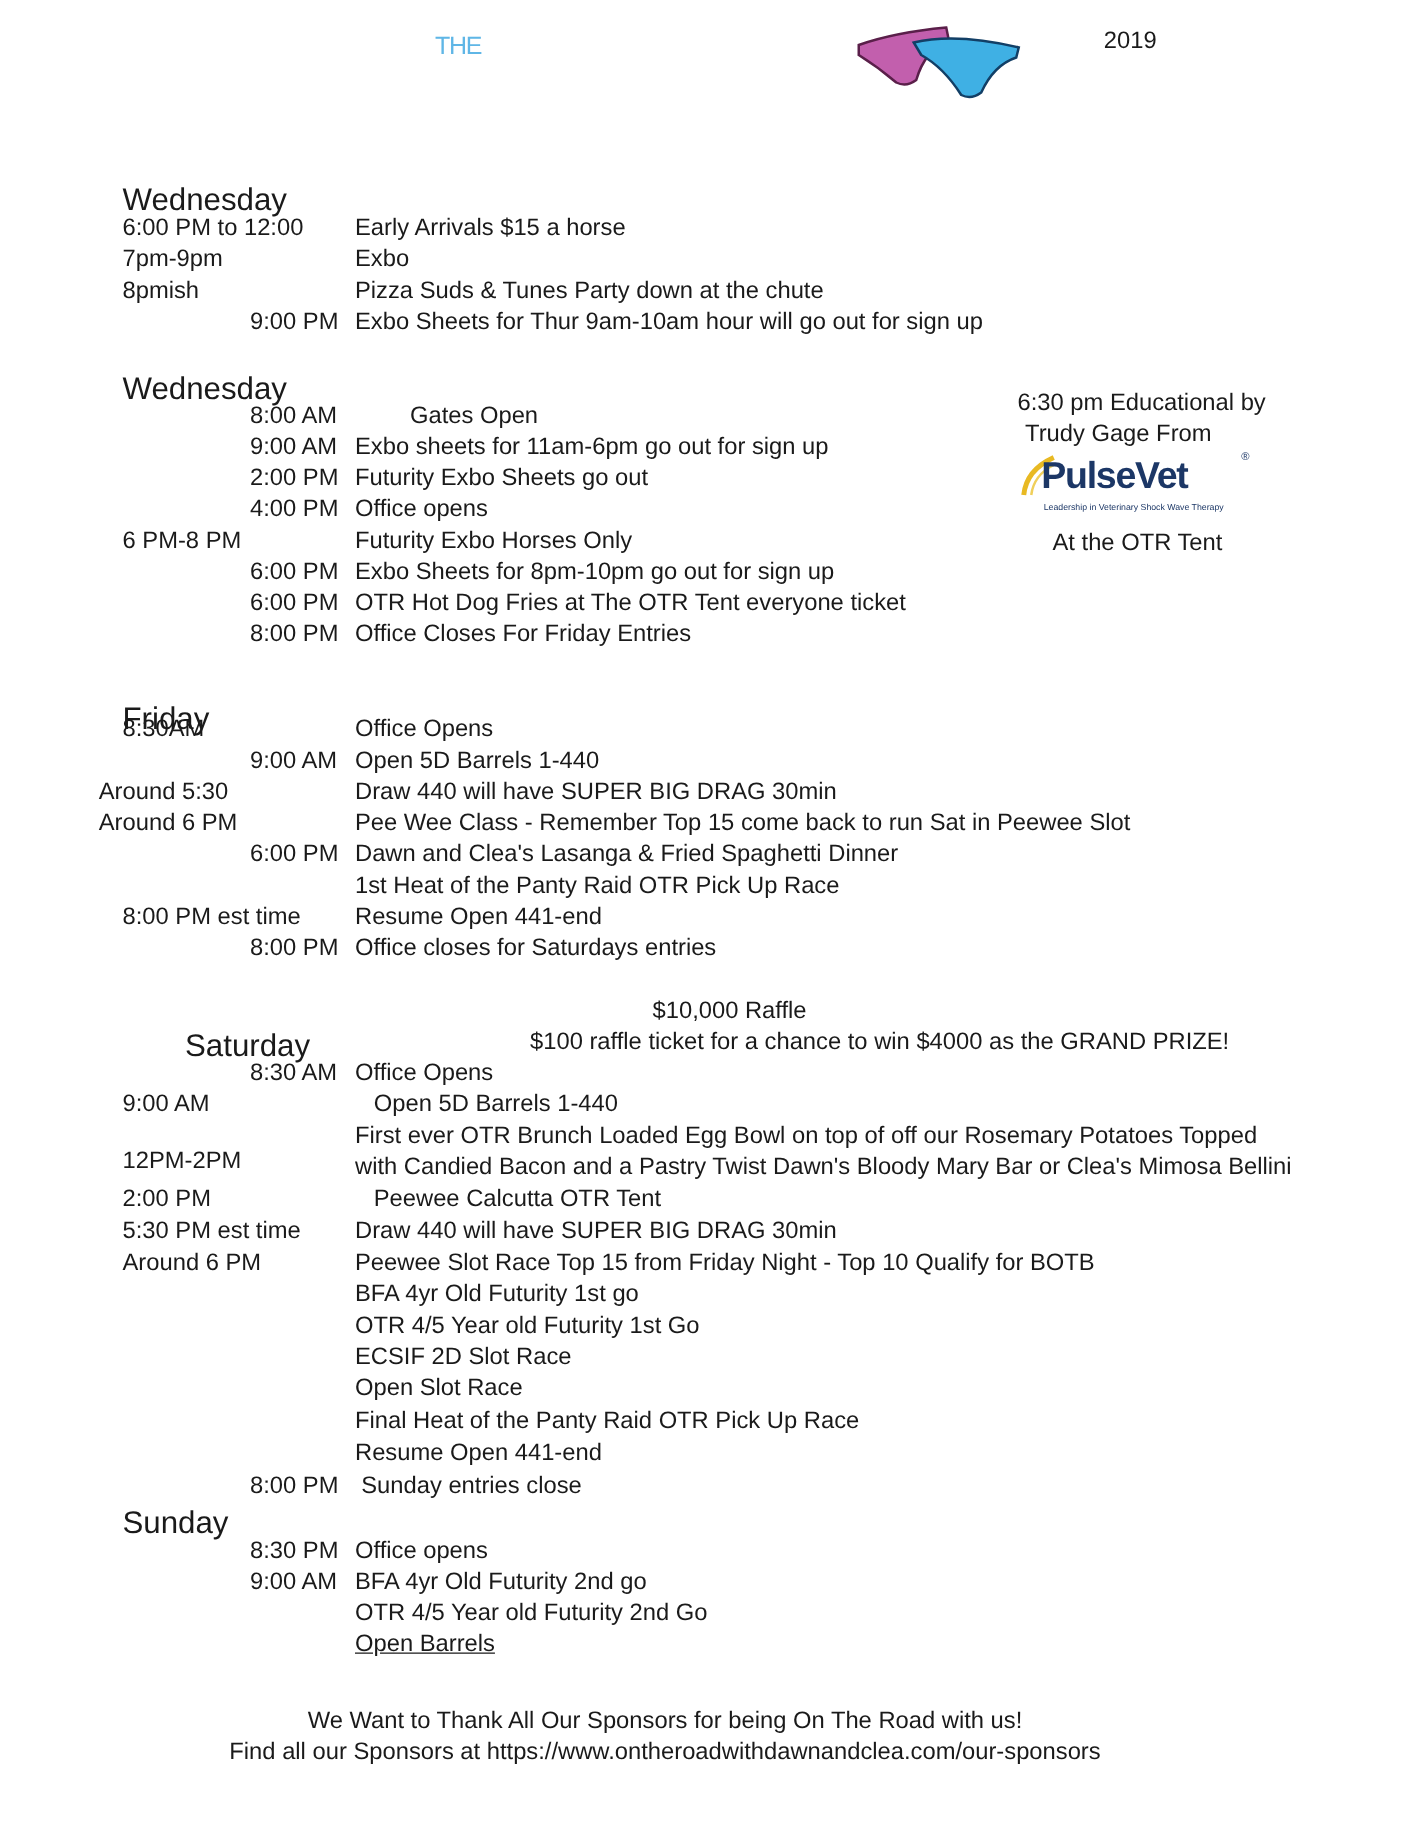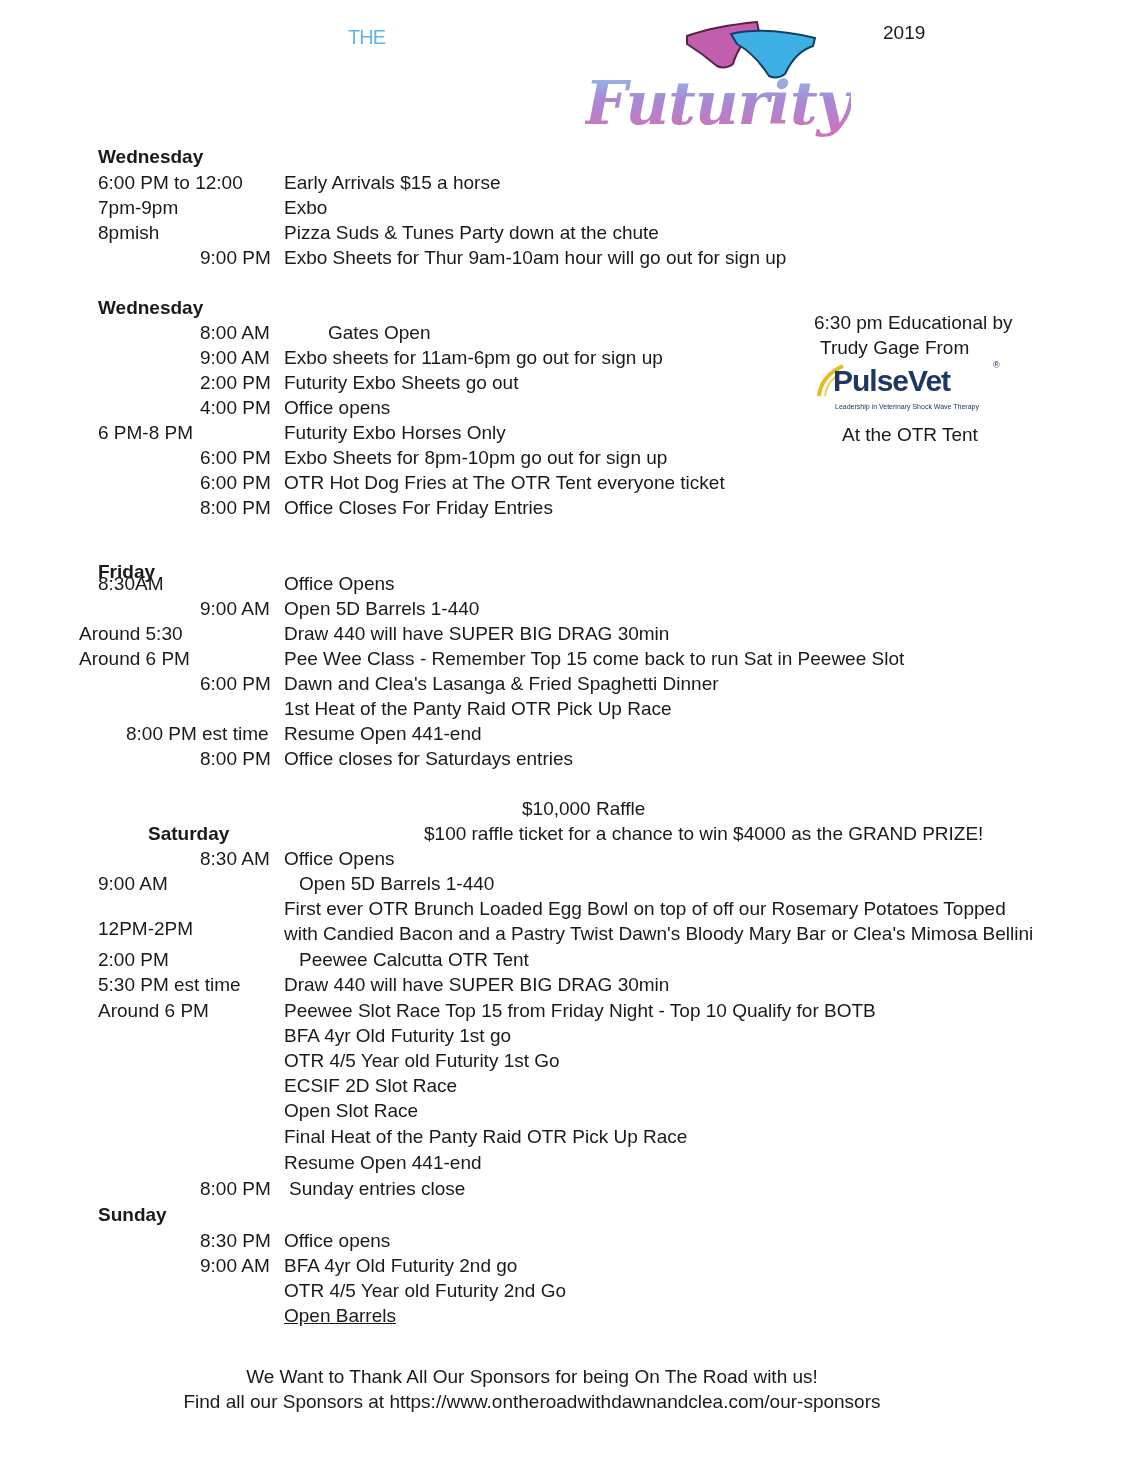--- a/index.html
+++ b/index.html
@@ -2,21 +2,21 @@
 <html><head>
 <meta charset="utf-8">
 <style>
   html, body { margin: 0; padding: 0; background: #ffffff; }
   body {
     width: 1140px; height: 1476px; position: relative; overflow: hidden;
     font-family: "Liberation Sans", sans-serif; color: #1a1a1a;
   }
   .abs { position: absolute; white-space: nowrap; }
   .txt { font-size: 19px; line-height: 25px; }
-  .day { font-weight: bold; font-size: 19px; }
+  .day { font-weight: normal; font-size: 25px; }
 
   
   .logo { position: absolute; left: 340px; top: 8px; width: 520px; height: 150px; }
   .logo .the { position: absolute; left: 8px; top: 18px; font-family: "Liberation Sans Narrow", "Liberation Sans", sans-serif; font-size: 20px; color: #5fb6e6; letter-spacing: -1px; }
   .logo .w1 { position: absolute; left: 30px; top: 8px; font-family: "DejaVu Serif", serif; font-style: italic; font-weight: bold; font-size: 54px;
     background: linear-gradient(180deg, #8cc8ee 0%, #a58ad4 45%, #d56fb3 100%); -webkit-background-clip: text; background-clip: text; color: transparent; letter-spacing: -1px; }
   .logo .w2 { position: absolute; left: 245px; top: 60px; font-family: "DejaVu Serif", serif; font-style: italic; font-weight: bold; font-size: 60px;
     background: linear-gradient(180deg, #8cc8ee 0%, #a58ad4 45%, #d56fb3 100%); -webkit-background-clip: text; background-clip: text; color: transparent; letter-spacing: -1px; }
   .logo svg { position: absolute; left: 345px; top: 10px; }
 
@@ -24,21 +24,20 @@
   .pulsevet { position: absolute; left: 815px; top: 360px; width: 180px; height: 56px; }
   .pv-word { position: absolute; left: 18px; top: 4px; font-family: "Liberation Sans", sans-serif; font-weight: bold; font-size: 30px; color: #1c3766; letter-spacing: -1px; }
   .pv-tag { position: absolute; left: 20px; top: 43px; font-size: 7px; color: #1c3766; }
   .pv-reg { position: absolute; left: 178px; top: 0px; font-size: 9px; color: #1c3766; }
 </style>
 </head>
 <body>
 
 <div class="logo">
   <span class="the">THE</span>
-  <span class="w2">Futurity</span>
   <svg width="135" height="70" viewBox="0 0 135 70">
     <path d="M2 18 Q30 8 72 4 L74 14 Q55 22 48 46 Q40 52 32 48 Q18 36 2 26 Z" fill="#c25fad" stroke="#5a1f4a" stroke-width="2"></path>
     <path d="M46 16 Q80 8 130 20 L128 28 Q110 34 100 56 Q92 62 84 58 Q70 36 52 26 Z" fill="#3fb0e4" stroke="#123f66" stroke-width="2"></path>
   </svg>
 </div>
 <div class="abs txt" style="left:883px;top:20px;">2019</div>
 
 <div class="abs day" style="left:98px;top:146px;">Wednesday</div>
 <div class="abs txt" style="left:98px;top:170px;">6:00 PM to 12:00</div>
 <div class="abs txt" style="left:284px;top:170px;">Early Arrivals $15 a horse</div>
@@ -85,21 +84,21 @@
 <div class="abs txt" style="left:284px;top:571px;">Office Opens</div>
 <div class="abs txt" style="left:200px;top:596px;">9:00 AM</div>
 <div class="abs txt" style="left:284px;top:596px;">Open 5D Barrels 1-440</div>
 <div class="abs txt" style="left:79px;top:621px;">Around 5:30</div>
 <div class="abs txt" style="left:284px;top:621px;">Draw 440 will have SUPER BIG DRAG 30min</div>
 <div class="abs txt" style="left:79px;top:646px;">Around 6 PM</div>
 <div class="abs txt" style="left:284px;top:646px;">Pee Wee Class - Remember Top 15 come back to run Sat in Peewee Slot</div>
 <div class="abs txt" style="left:200px;top:671px;">6:00 PM</div>
 <div class="abs txt" style="left:284px;top:671px;">Dawn and Clea's  Lasanga &amp; Fried Spaghetti Dinner</div>
 <div class="abs txt" style="left:284px;top:696px;">1st Heat of the Panty Raid OTR Pick Up Race</div>
-<div class="abs txt" style="left:98px;top:721px;margin-left:28px;">8:00 PM est time</div>
+<div class="abs txt" style="left:98px;top:721px;">8:00 PM est time</div>
 <div class="abs txt" style="left:284px;top:721px;">Resume Open 441-end</div>
 <div class="abs txt" style="left:200px;top:746px;">8:00 PM</div>
 <div class="abs txt" style="left:284px;top:746px;">Office closes for Saturdays entries</div>
 
 <div class="abs txt" style="left:522px;top:796px;">$10,000 Raffle</div>
 <div class="abs txt" style="left:424px;top:821px;">$100 raffle ticket for a chance to win $4000 as the GRAND PRIZE!</div>
 
 <div class="abs day" style="left:148px;top:823px;">Saturday</div>
 <div class="abs txt" style="left:200px;top:846px;">8:30 AM</div>
 <div class="abs txt" style="left:284px;top:846px;">Office Opens</div>

